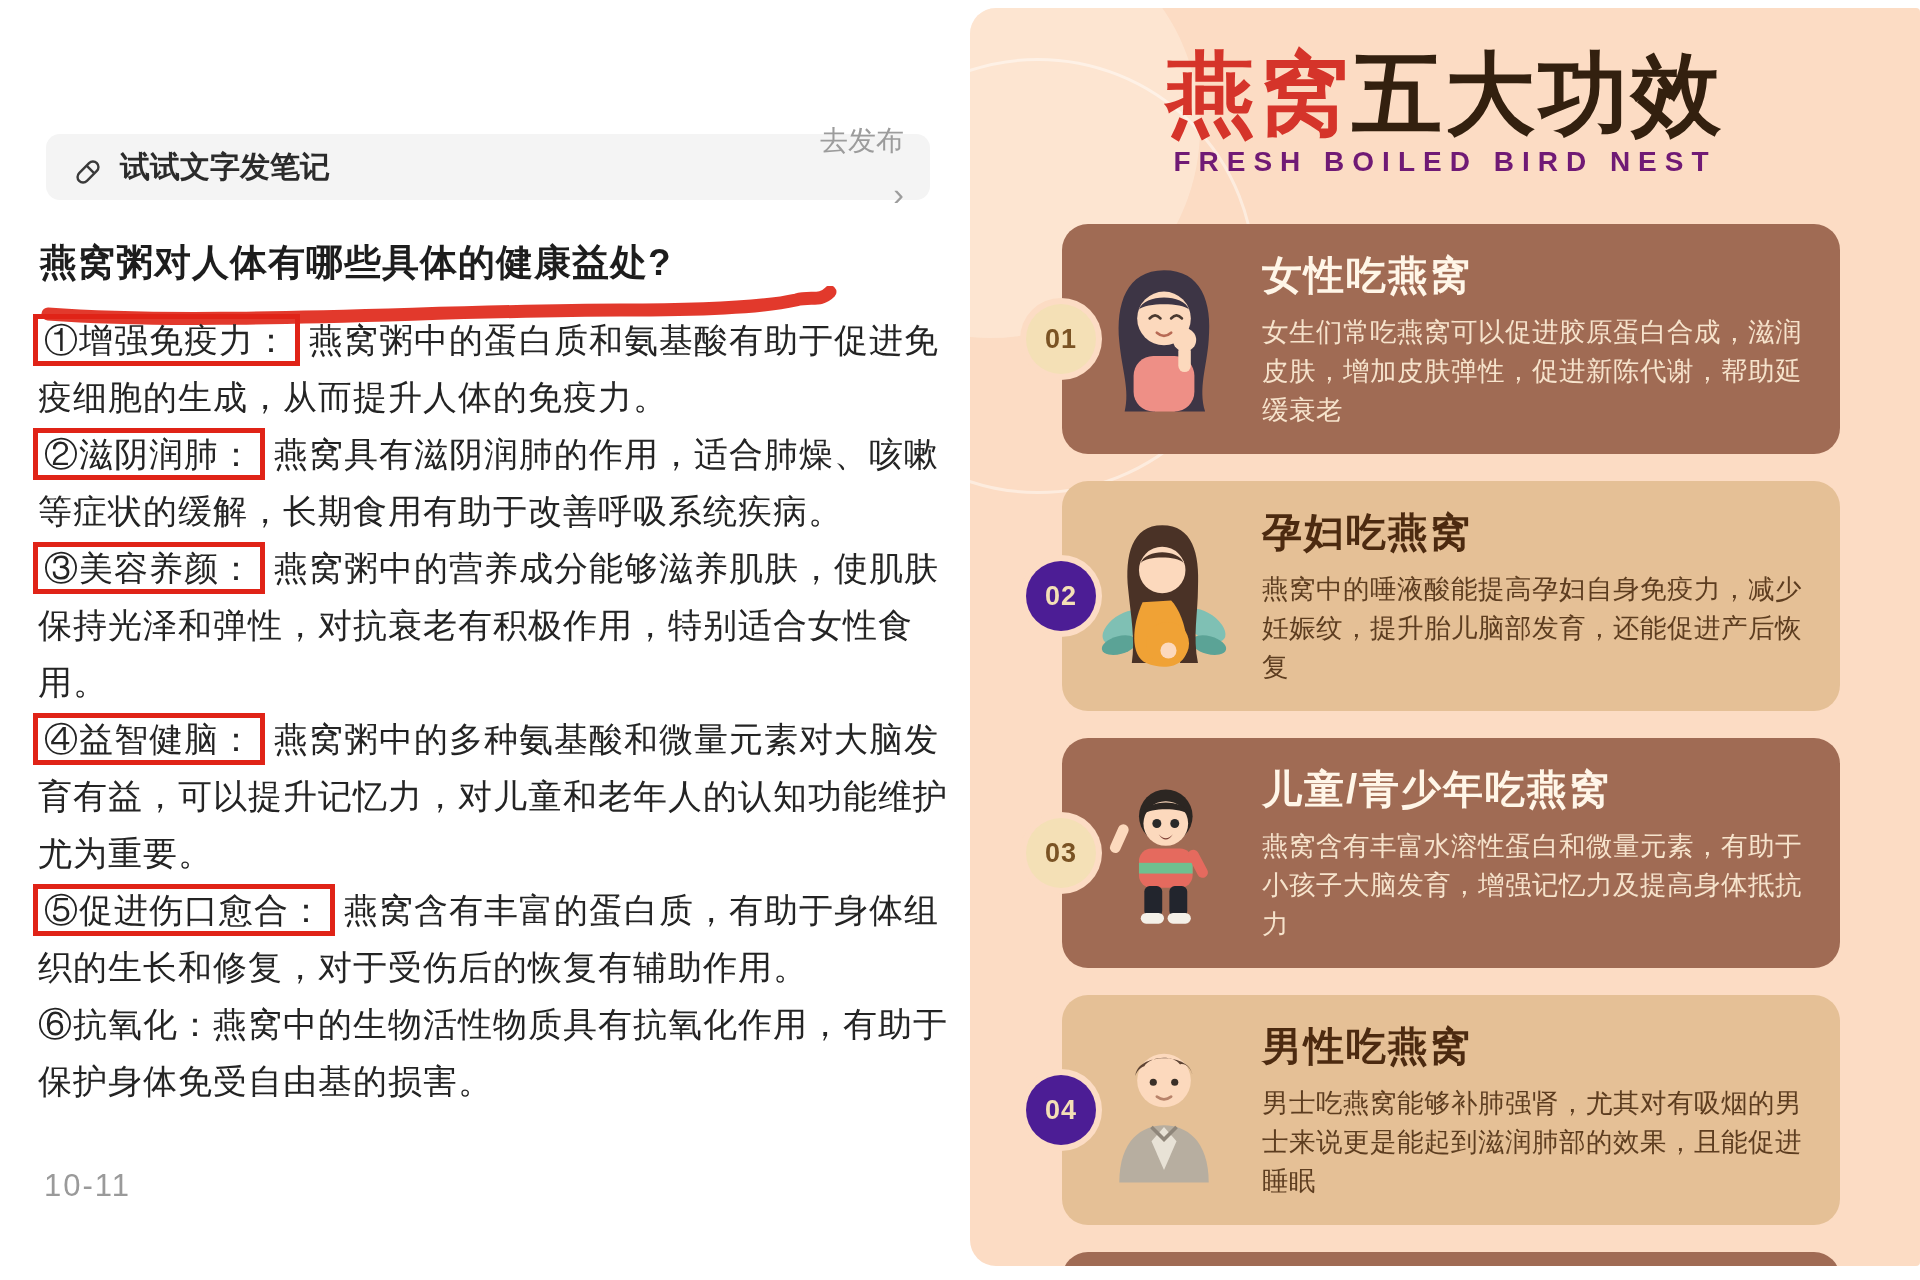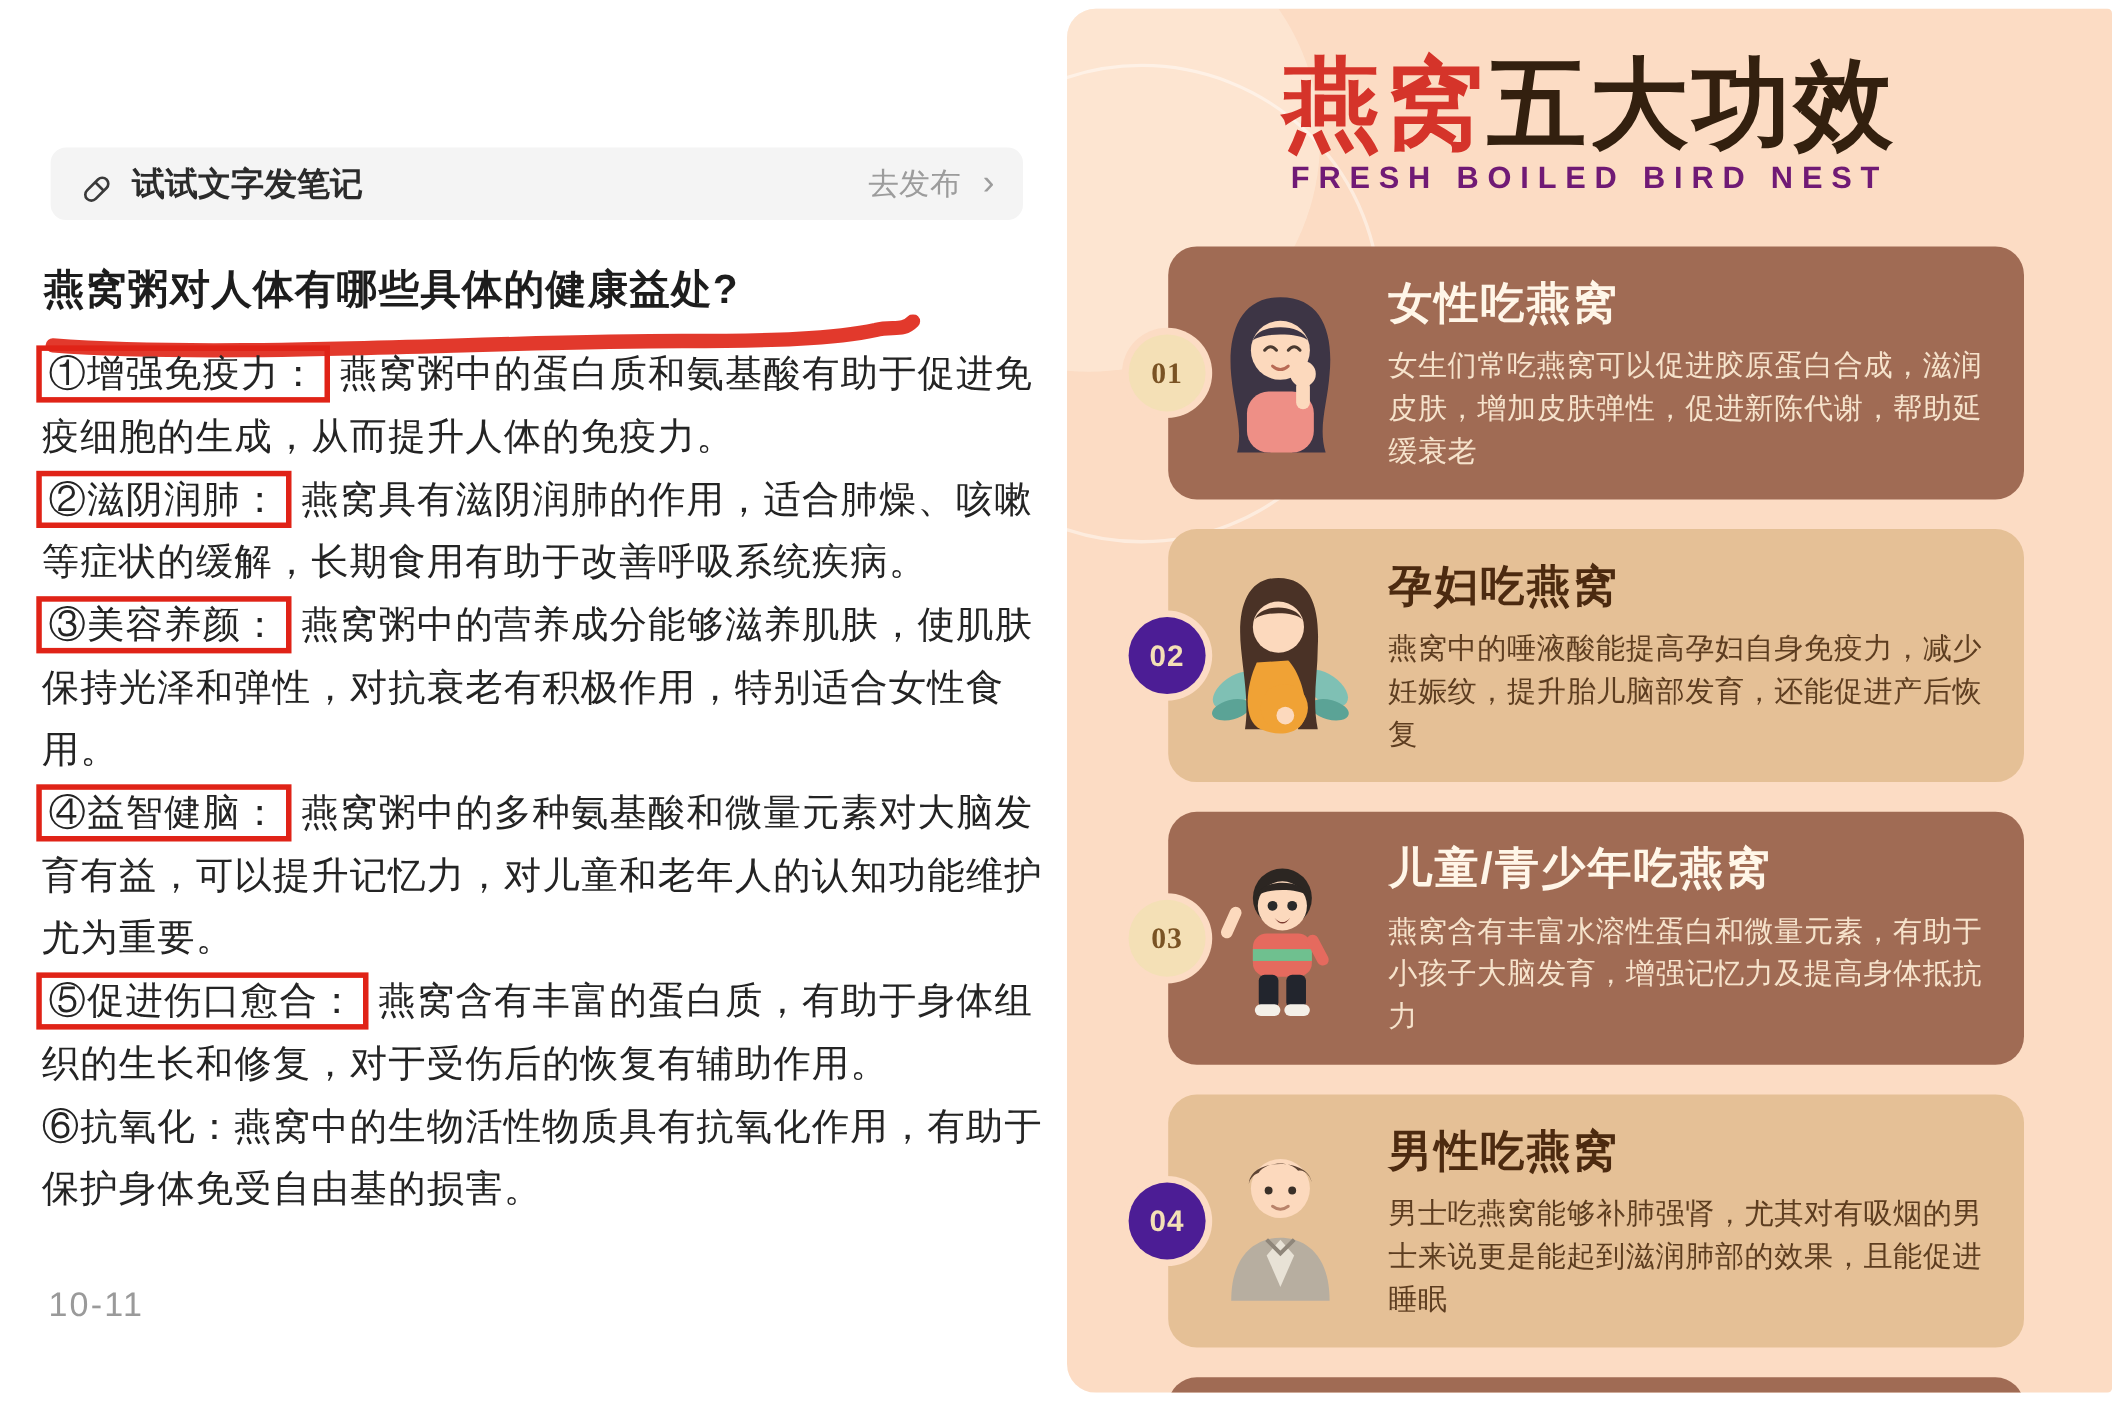--- a/index.html
+++ b/index.html
@@ -8,21 +8,21 @@
     font-family:"Liberation Sans",sans-serif;background:#ffffff;
   }
   
   .composer-bar{
     position:absolute;left:46px;top:134px;width:884px;height:66px;
     background:#f4f4f4;border-radius:14px;display:flex;align-items:center;
     padding:0 26px;box-sizing:border-box;cursor:pointer;
   }
   .composer-left{display:flex;align-items:flex-end;gap:16px;flex:1;}
   .composer-label{font-size:30px;color:#2b2b2b;font-weight:600;}
-  .composer-action{display:flex;align-items:center;gap:20px;color:#9c9c9c;font-size:28px;}
+  .composer-action{display:flex;align-items:flex-end;gap:20px;color:#9c9c9c;font-size:28px;flex-direction:column;}
   .composer-chevron{font-size:32px;line-height:1;color:#9c9c9c;transform:translateY(-2px);}
   .note-title{
     position:absolute;left:40px;top:238px;width:900px;
     font-size:37px;font-weight:800;color:#1d1d1d;letter-spacing:1px;
   }
   .title-underline{position:absolute;left:40px;top:286px;width:810px;height:46px;pointer-events:none;}
   .benefits{
     position:absolute;left:38px;top:312px;width:934px;
     font-size:34px;line-height:57px;color:#242424;letter-spacing:1px;
   }
@@ -75,21 +75,21 @@
   .card-body{font-size:26.5px;line-height:39px;letter-spacing:0.5px;}
   .card.brown .card-body{color:#f6e3cc;}
   .card.tan .card-body{color:#5d3d20;}
   .card-badge{
     position:absolute;left:-36px;top:50%;transform:translateY(-50%);
     width:70px;height:70px;border-radius:50%;
     display:flex;align-items:center;justify-content:center;
     font-size:27px;font-weight:800;letter-spacing:1px;
     box-shadow:0 0 0 6px var(--peach,#fcdcc4);
   }
-  .card.brown .card-badge{background:#f4e0b6;color:#7a5324;font-family:Liberation Serif, serif;}
+  .card.brown .card-badge{background:#f4e0b6;color:#7a5324;}
   .card.tan .card-badge{background:#4c1d95;color:#f4e0b6;}
   .card-illustration{
     position:absolute;left:26px;top:50%;transform:translateY(-50%);
     width:152px;height:152px;display:flex;align-items:center;justify-content:center;
   }
   .card-illustration svg{width:100%;height:100%;}
 </style>
 </head>
 <body>
 

